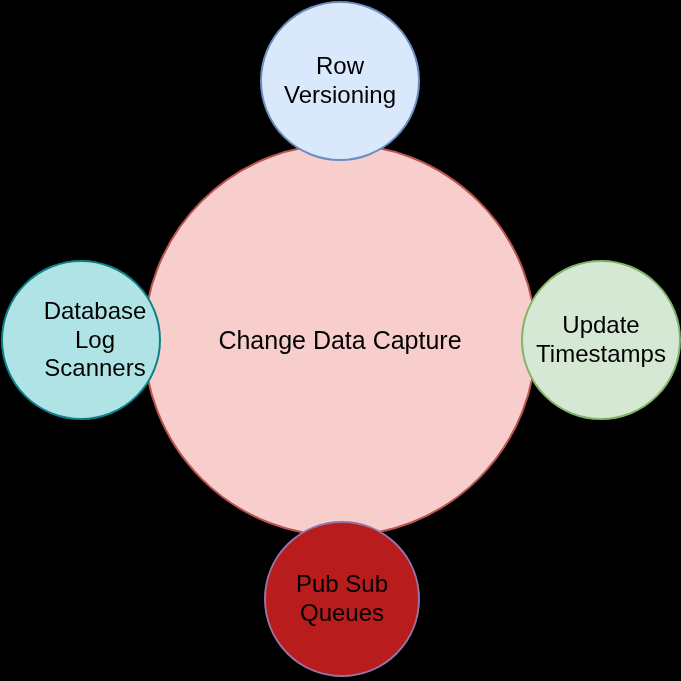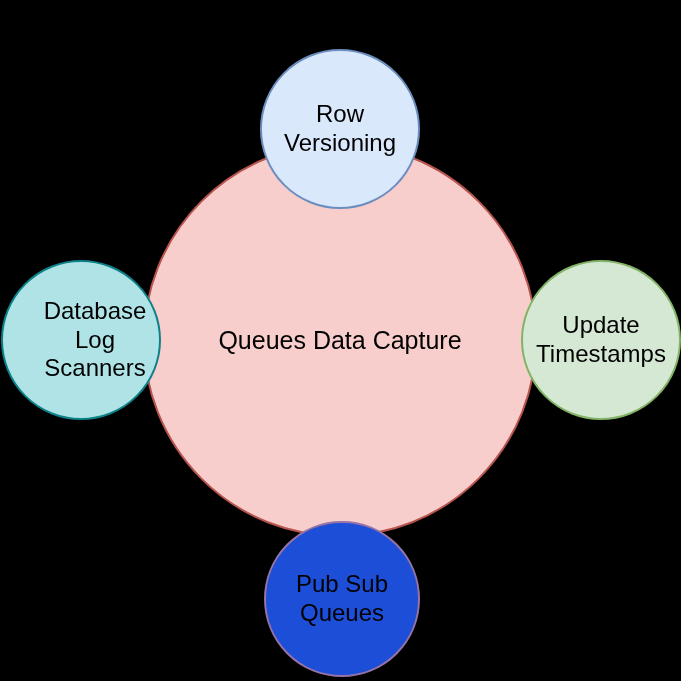--- a/index.html
+++ b/index.html
@@ -78,32 +78,32 @@
   .node-right .node-label  { width: 150px; }
   .node-bottom .node-label { width: 110px; }
   .node-center .node-label { width: 360px; }
 </style>
 </head>
 <body>
 
 <div class="canvas">
 
   <div class="node node-center" style="background-color: rgb(248, 206, 204); border-color: rgb(184, 84, 80);">
-    <span class="node-label">Queues Data Capture</span>
+    <span class="node-label">Change Data Capture</span>
   </div>
 
-  <div class="node node-top" style="background-color: rgb(218, 232, 252); border-color: rgb(108, 142, 191); margin-top: 48px;">
+  <div class="node node-top" style="background-color: rgb(218, 232, 252); border-color: rgb(108, 142, 191);">
     <span class="node-label">Row Versioning</span>
   </div>
 
   <div class="node node-left" style="background-color: rgb(176, 227, 230); border-color: rgb(14, 128, 136);">
     <span class="node-label">Database Log Scanners</span>
   </div>
 
   <div class="node node-right" style="background-color: rgb(213, 232, 212); border-color: rgb(130, 179, 102);">
     <span class="node-label">Update Timestamps</span>
   </div>
 
-  <div class="node node-bottom" style="background-color: #1d4ed8; border-color: rgb(150, 115, 166);">
+  <div class="node node-bottom" style="background-color: #b91c1c; border-color: rgb(150, 115, 166);">
     <span class="node-label">Pub Sub Queues</span>
   </div>
 
 </div>
 
 </body></html>

